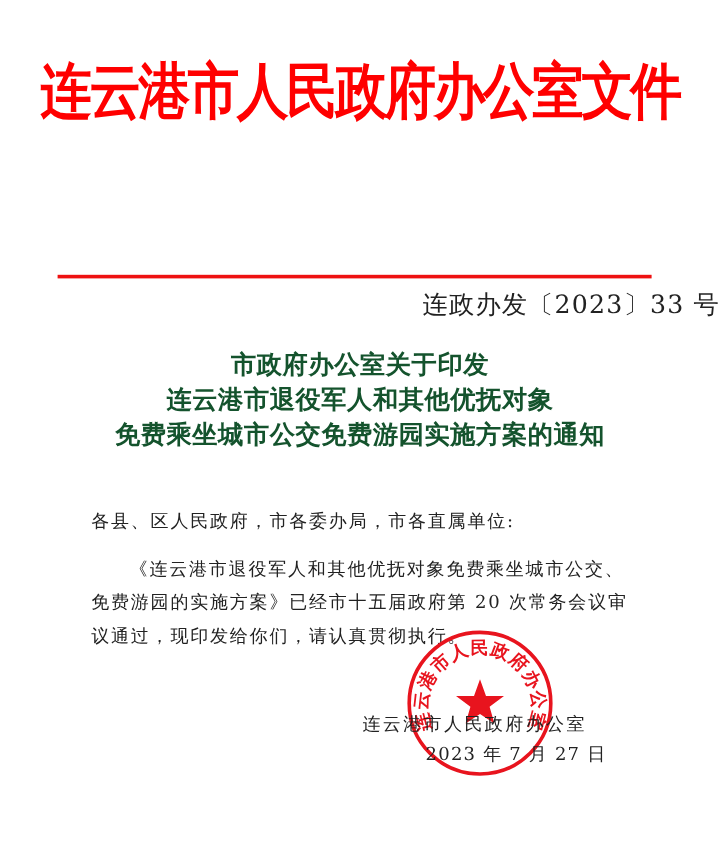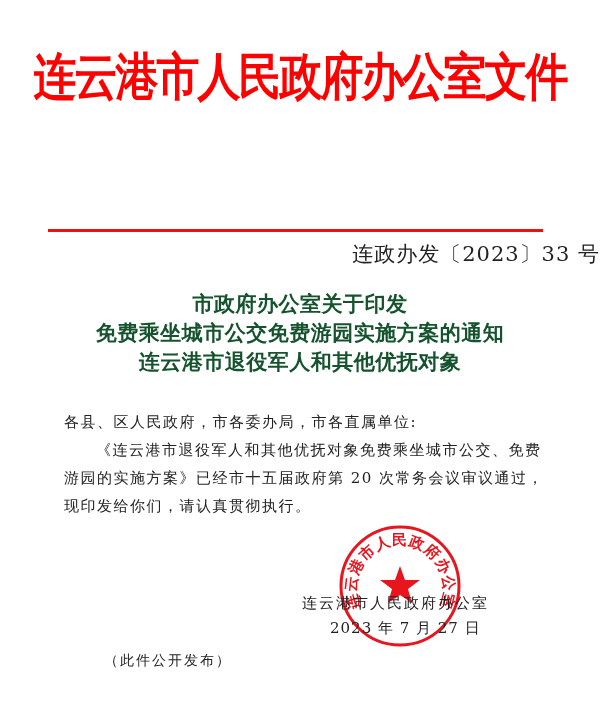--- a/index.html
+++ b/index.html
@@ -3,40 +3,40 @@
   <meta charset="utf-8">
   <style>
     html, body { margin: 0; padding: 0; background: #ffffff; }
     body { width: 600px; height: 702px; position: relative; overflow: hidden; font-family: "DejaVu Serif", "Liberation Serif", serif; }
     .doc { position: absolute; left: 0; top: 0; width: 515px; height: 702px; }
     .masthead { position: absolute; left: 0; top: 52px; width: 600px; text-align: center; color: #ff0000; font-family: "DejaVu Serif", serif; font-size: 43px; font-weight: bold; letter-spacing: -2px; line-height: 1; transform: scaleY(1.18); transform-origin: top center; }
     .docno { position: absolute; left: 0; top: 195px; width: 600px; text-align: right; font-size: 21px; color: #222; letter-spacing: 1px; margin-top: 45px; }
     .redline { position: absolute; left: 48px; top: 229px; width: 495px; height: 3px; background: #ee1111; }
     .title { position: absolute; left: 0; top: 289px; width: 600px; text-align: center; font-size: 21px; font-weight: bold; color: #14532d; line-height: 29px; letter-spacing: 0.5px; }
     .body { position: absolute; left: 64px; top: 408px; width: 484px; font-size: 15px; color: #222; line-height: 28px; letter-spacing: 1.5px; }
-    .body p { margin: 0; }
+    .body p { margin: 12px; }
     .indent { text-indent: 32px; }
     .seal { position: absolute; left: 338px; top: 524px; width: 124px; height: 124px; }
     .sign { position: absolute; left: 300px; top: 594px; width: 230px; font-size: 15px; color: #222; letter-spacing: 2px; }
     .sign .org { text-align: left; padding-left: 2px; }
-    .sign .date { text-align: left; padding-left: 30px; margin-top: 6px; letter-spacing: 1px; }
+    .sign .date { text-align: center; padding-left: 30px; margin-top: 6px; letter-spacing: 1px; }
     .note { position: absolute; left: 104px; top: 652px; font-size: 14px; color: #222; letter-spacing: 2px; }
   </style>
 </head>
 <body>
 
 <div class="doc">
   <div class="masthead">连云港市人民政府办公室文件</div>
   <div class="docno">连政办发〔2023〕33 号</div>
   <div class="redline"></div>
 
   <div class="title">
     <div>市政府办公室关于印发</div>
+    <div>连云港市退役军人和其他优抚对象</div>
     <div>免费乘坐城市公交免费游园实施方案的通知</div>
-    <div>连云港市退役军人和其他优抚对象</div>
   </div>
 
   <div class="body">
     <p>各县、区人民政府，市各委办局，市各直属单位:</p>
     <p class="indent">《连云港市退役军人和其他优抚对象免费乘坐城市公交、免费游园的实施方案》已经市十五届政府第 20 次常务会议审议通过，现印发给你们，请认真贯彻执行。</p>
   </div>
 
   <svg class="seal" viewBox="0 0 124 124">
     <defs>
       <path id="sealArc" d="M 20 78 A 44 44 0 1 1 104 78" fill="none"></path>
@@ -46,14 +46,13 @@
       <textPath href="#sealArc" startOffset="50%" text-anchor="middle">连云港市人民政府办公室</textPath>
     </text>
     <polygon points="62,42 67,56 82,56 70,65 74,79 62,71 50,79 54,65 42,56 57,56" fill="#e8141e"></polygon>
   </svg>
 
   <div class="sign">
     <div class="org">连云港市人民政府办公室</div>
     <div class="date">2023 年 7 月 27 日</div>
   </div>
 
-  <div class="note">（此件公开发布）</div>
 </div>
 
 </body></html>

